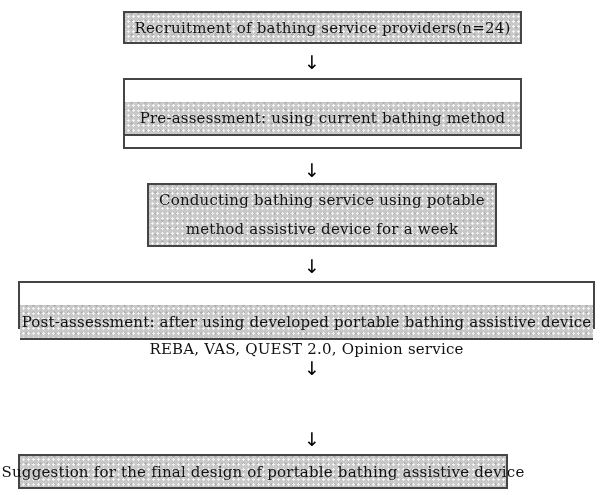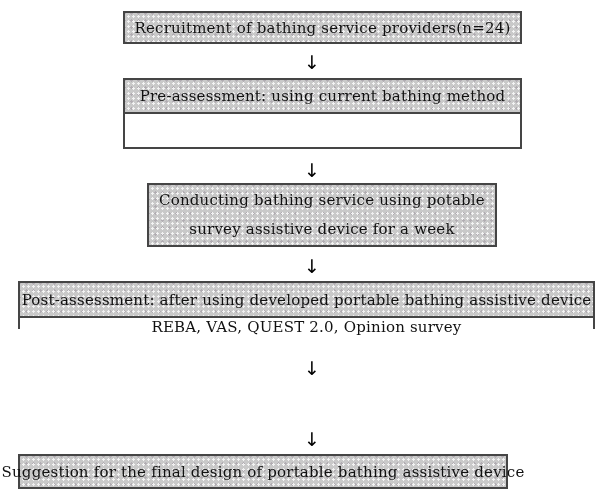--- a/index.html
+++ b/index.html
@@ -36,21 +36,21 @@
     background-image:
       radial-gradient(rgba(255,255,255,.8) 1px, rgba(0,0,0,0) 1.3px),
       radial-gradient(rgba(150,140,152,.45) 1px, rgba(0,0,0,0) 1.3px);
     background-size:5px 5px,7px 7px;
     background-position:1px 1px,3px 4px;
   }
   .stack{display:flex;flex-direction:column;}
   .stack .hdr{
     display:flex;align-items:center;justify-content:center;
     border-bottom:2px solid var(--box-border);
-    font-size:15px;letter-spacing:.2px;white-space:nowrap;
+    font-size:15px;letter-spacing:.2px;white-space:nowrap;margin-top:22px;
   }
   .stack .det{
     flex:1;
     display:flex;align-items:center;justify-content:center;
     background:var(--detail-fill);
     font-size:15px;letter-spacing:.2px;white-space:nowrap;
   }
   .twoline{flex-direction:column;line-height:29px;white-space:nowrap;}
   .arrow{
     position:absolute;
@@ -89,31 +89,31 @@
   <div class="stack" id="b2">
     <div class="hdr fill">
       <span>Pre-assessment: using current bathing method</span>
     </div>
   </div>
 
   <div class="arrow" id="a2">↓</div>
 
   <div class="box fill twoline" id="b3">
     <span>Conducting bathing service using potable</span>
-    <span>survey assistive device for a week</span>
+    <span>method assistive device for a week</span>
   </div>
 
   <div class="arrow" id="a3">↓</div>
 
   <div class="stack" id="b4">
     <div class="hdr fill">
       <span>Post-assessment: after using developed portable bathing assistive device</span>
     </div>
     <div class="det">
-      <span>REBA, VAS, QUEST 2.0, Opinion survey</span>
+      <span>REBA, VAS, QUEST 2.0, Opinion service</span>
     </div>
   </div>
 
   <div class="arrow" id="a4">↓</div>
 
 
   <div class="arrow" id="a5">↓</div>
 
   <div class="box fill" id="b6">
     <span>Suggestion for the final design of portable bathing assistive device</span>

